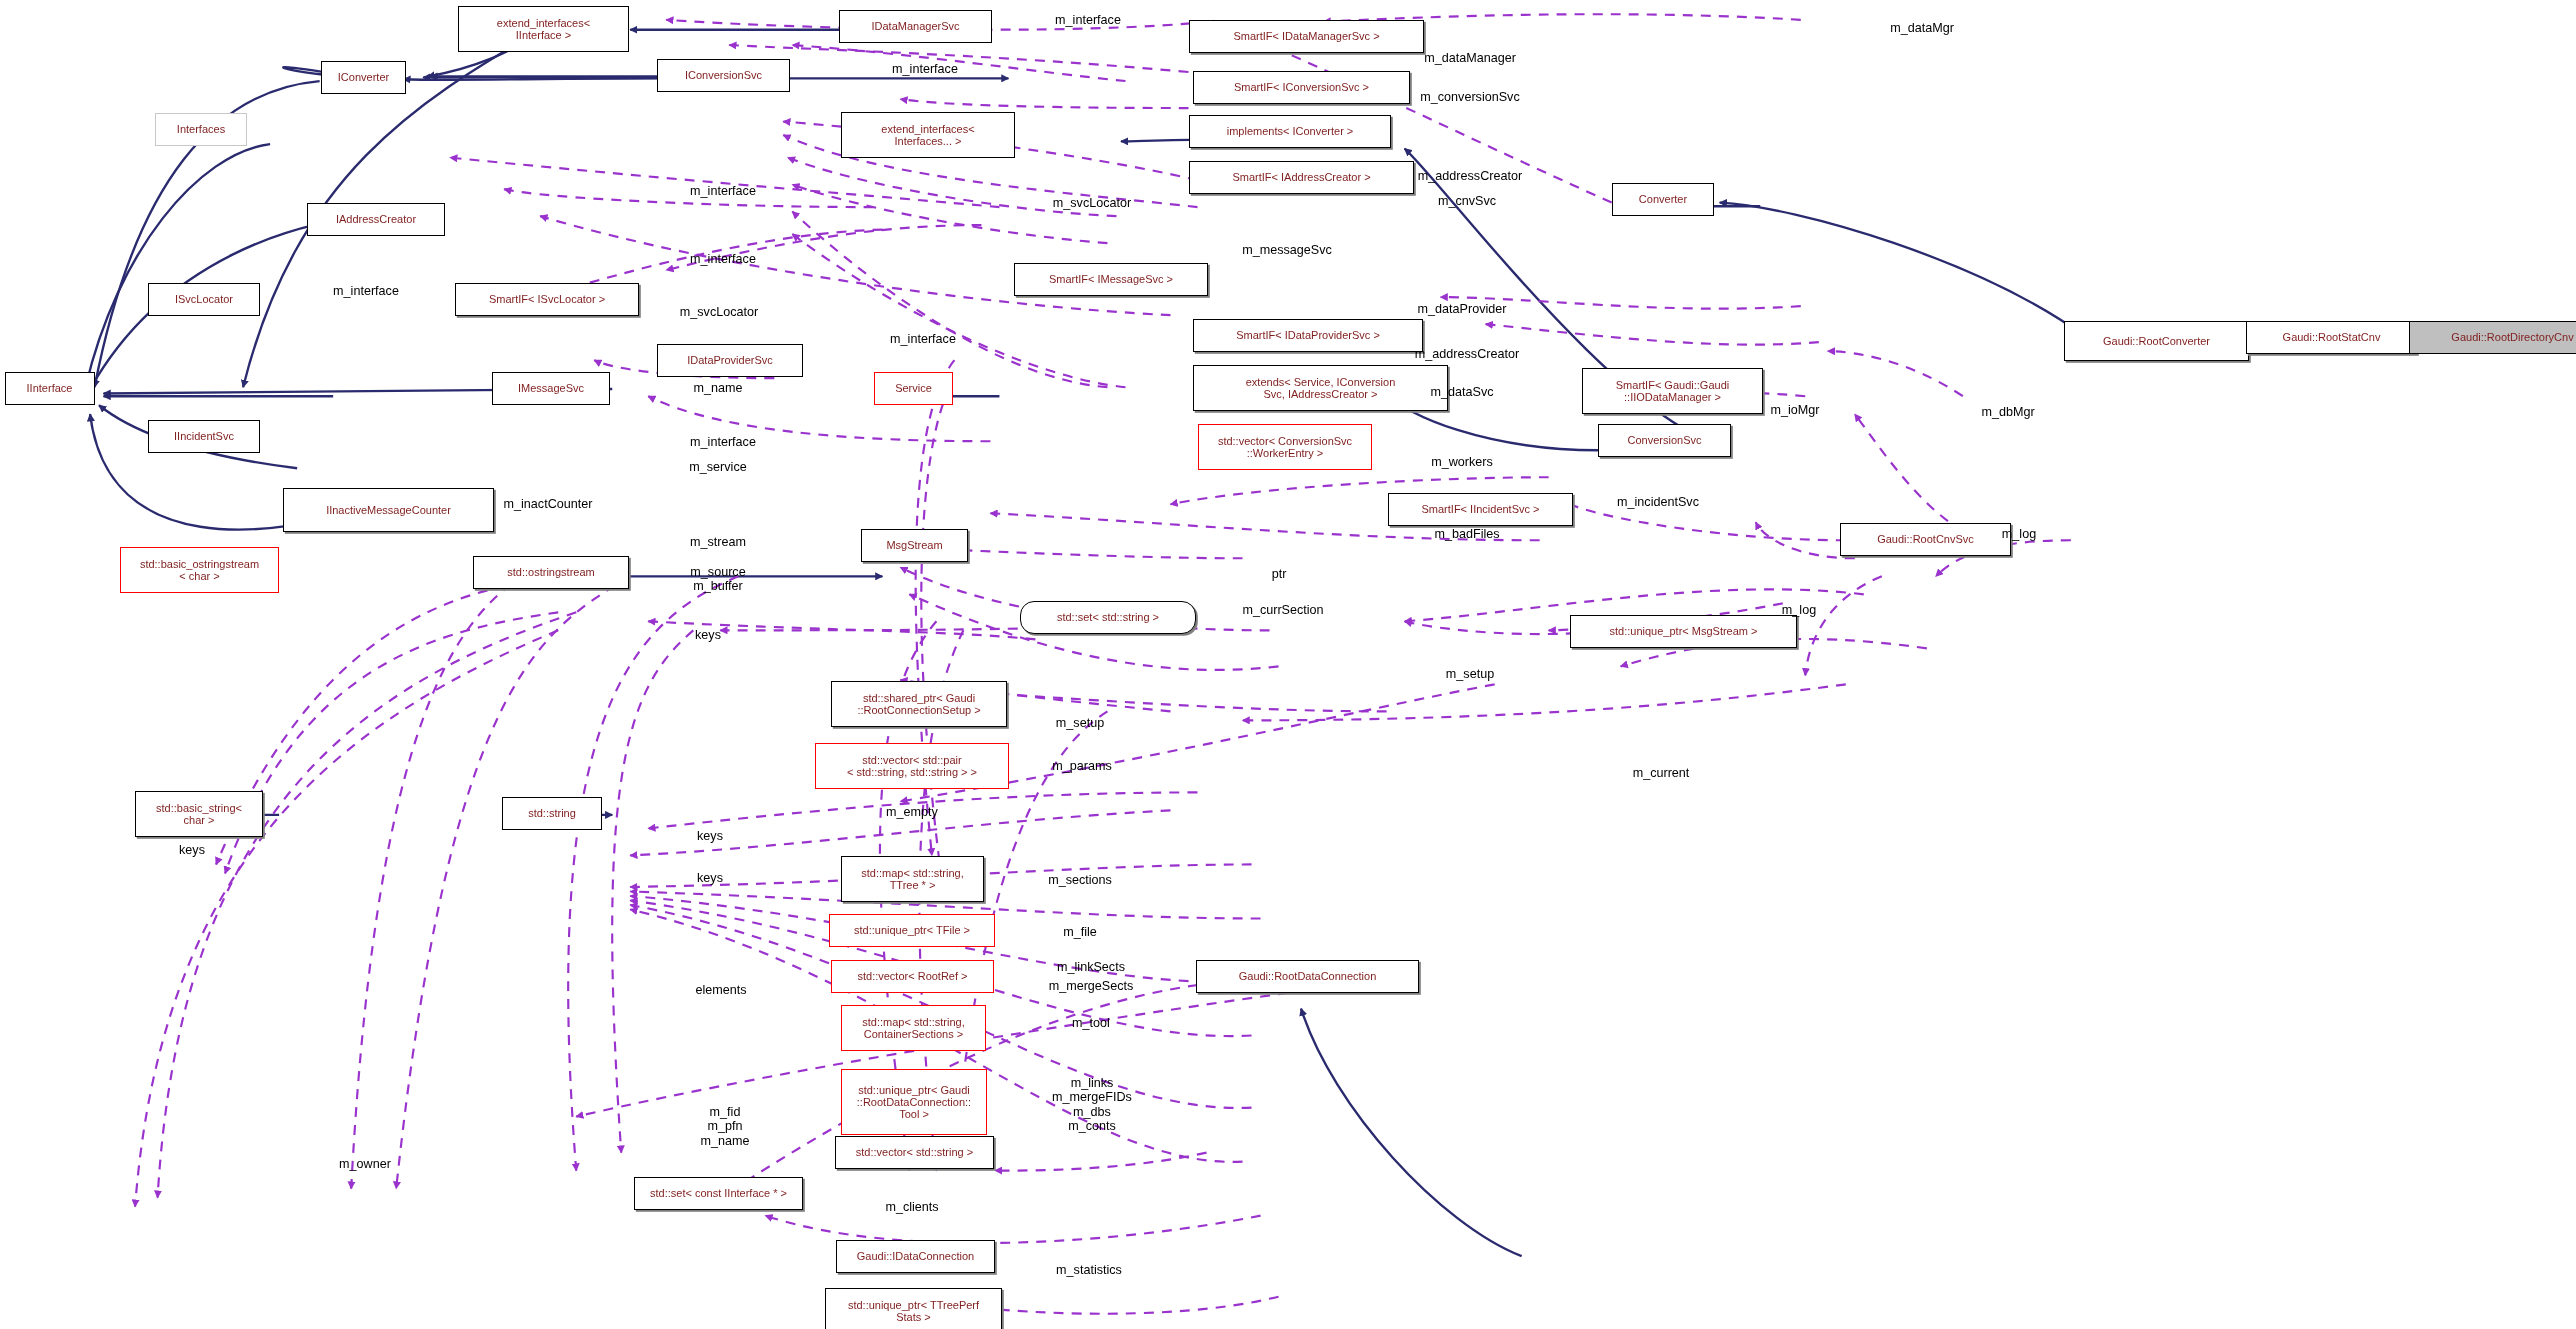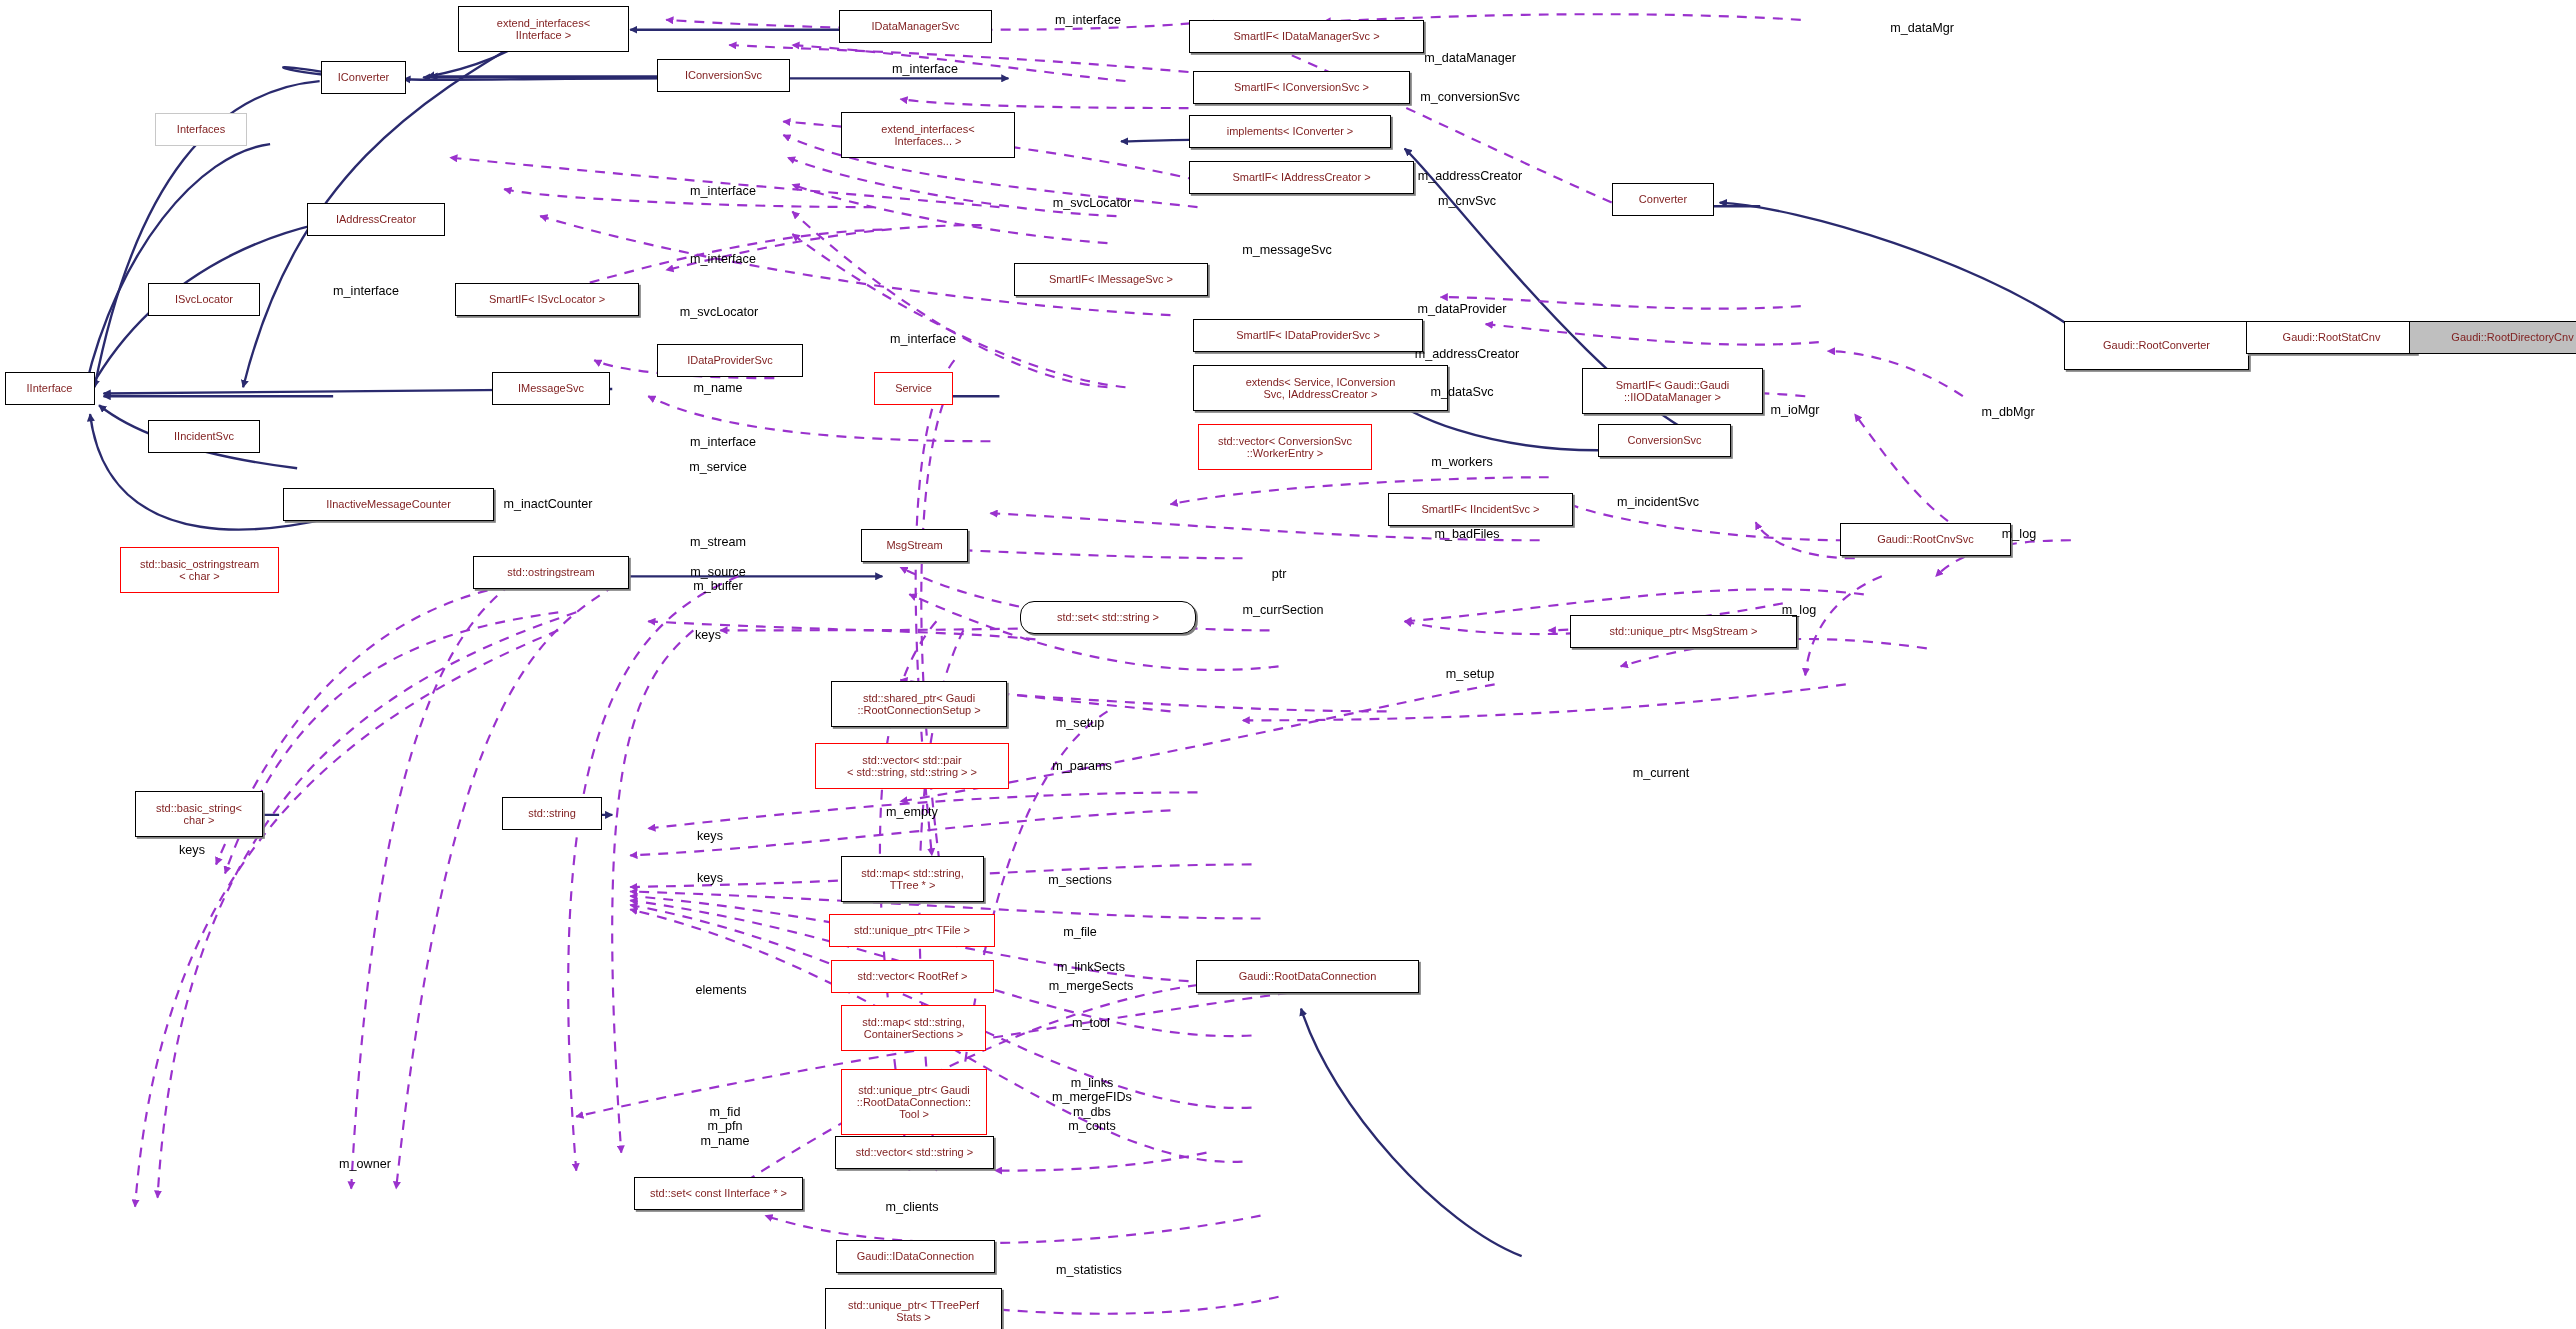--- a/index.html
+++ b/index.html
@@ -145,36 +145,36 @@
     <div class="node" style="left: 841px; top: 112px; width: 174px; height: 46px;">extend_interfaces&lt;
 Interfaces... &gt;</div>
     <div class="node shadow" style="left: 1189px; top: 115px; width: 202px; height: 33px;">implements&lt; IConverter &gt;</div>
     <div class="node shadow" style="left: 1189px; top: 161px; width: 225px; height: 33px;">SmartIF&lt; IAddressCreator &gt;</div>
     <div class="node" style="left: 1612px; top: 183px; width: 102px; height: 33px;">Converter</div>
     <div class="node" style="left: 307px; top: 203px; width: 138px; height: 33px;">IAddressCreator</div>
     <div class="node" style="left: 148px; top: 283px; width: 112px; height: 33px;">ISvcLocator</div>
     <div class="node shadow" style="left: 455px; top: 283px; width: 184px; height: 33px;">SmartIF&lt; ISvcLocator &gt;</div>
     <div class="node shadow" style="left: 1014px; top: 263px; width: 194px; height: 33px;">SmartIF&lt; IMessageSvc &gt;</div>
     <div class="node shadow" style="left: 1193px; top: 319px; width: 230px; height: 33px;">SmartIF&lt; IDataProviderSvc &gt;</div>
-    <div class="node shadow" style="left: 2064px; top: 321px; width: 185px; height: 49px;">Gaudi::RootConverter</div>
+    <div class="node shadow" style="left: 2064px; top: 321px; width: 185px; height: 40px;">Gaudi::RootConverter</div>
     <div class="node shadow" style="left: 2246px; top: 321px; width: 171px; height: 33px;">Gaudi::RootStatCnv</div>
     <div class="node grey" style="left: 2409px; top: 321px; width: 207px; height: 33px;">Gaudi::RootDirectoryCnv</div>
     <div class="node" style="left: 657px; top: 344px; width: 146px; height: 33px;">IDataProviderSvc</div>
     <div class="node" style="left: 4.5px; top: 372px; width: 90px; height: 33px;">IInterface</div>
     <div class="node" style="left: 492px; top: 372px; width: 118px; height: 33px;">IMessageSvc</div>
     <div class="node red" style="left: 874px; top: 372px; width: 79px; height: 33px;">Service</div>
     <div class="node shadow" style="left: 1193px; top: 365px; width: 255px; height: 46px;">extends&lt; Service, IConversion
 Svc, IAddressCreator &gt;</div>
     <div class="node shadow" style="left: 1582px; top: 368px; width: 181px; height: 46px;">SmartIF&lt; Gaudi::Gaudi
 ::IIODataManager &gt;</div>
     <div class="node" style="left: 148px; top: 420px; width: 112px; height: 33px;">IIncidentSvc</div>
     <div class="node shadow" style="left: 1598px; top: 424px; width: 133px; height: 33px;">ConversionSvc</div>
     <div class="node red" style="left: 1198px; top: 424px; width: 174px; height: 46px;">std::vector&lt; ConversionSvc
 ::WorkerEntry &gt;</div>
-    <div class="node shadow" style="left: 283px; top: 488px; width: 211px; height: 33px;">IInactiveMessageCounter</div>
+    <div class="node shadow" style="left: 283px; top: 488px; width: 211px; height: 44px;">IInactiveMessageCounter</div>
     <div class="node shadow" style="left: 1388px; top: 493px; width: 185px; height: 33px;">SmartIF&lt; IIncidentSvc &gt;</div>
     <div class="node shadow" style="left: 1840px; top: 523px; width: 171px; height: 33px;">Gaudi::RootCnvSvc</div>
     <div class="node red" style="left: 120px; top: 547px; width: 159px; height: 46px;">std::basic_ostringstream
 &lt; char &gt;</div>
     <div class="node shadow" style="left: 473px; top: 556px; width: 156px; height: 33px;">std::ostringstream</div>
     <div class="node shadow" style="left: 861px; top: 529px; width: 107px; height: 33px;">MsgStream</div>
     <div class="node shadow" style="left: 1020px; top: 601px; width: 176px; height: 33px; border-radius: 14px;">std::set&lt; std::string &gt;</div>
     <div class="node shadow" style="left: 1570px; top: 615px; width: 227px; height: 33px;">std::unique_ptr&lt; MsgStream &gt;</div>
     <div class="node shadow" style="left: 831px; top: 681px; width: 176px; height: 46px;">std::shared_ptr&lt; Gaudi
 ::RootConnectionSetup &gt;</div>

